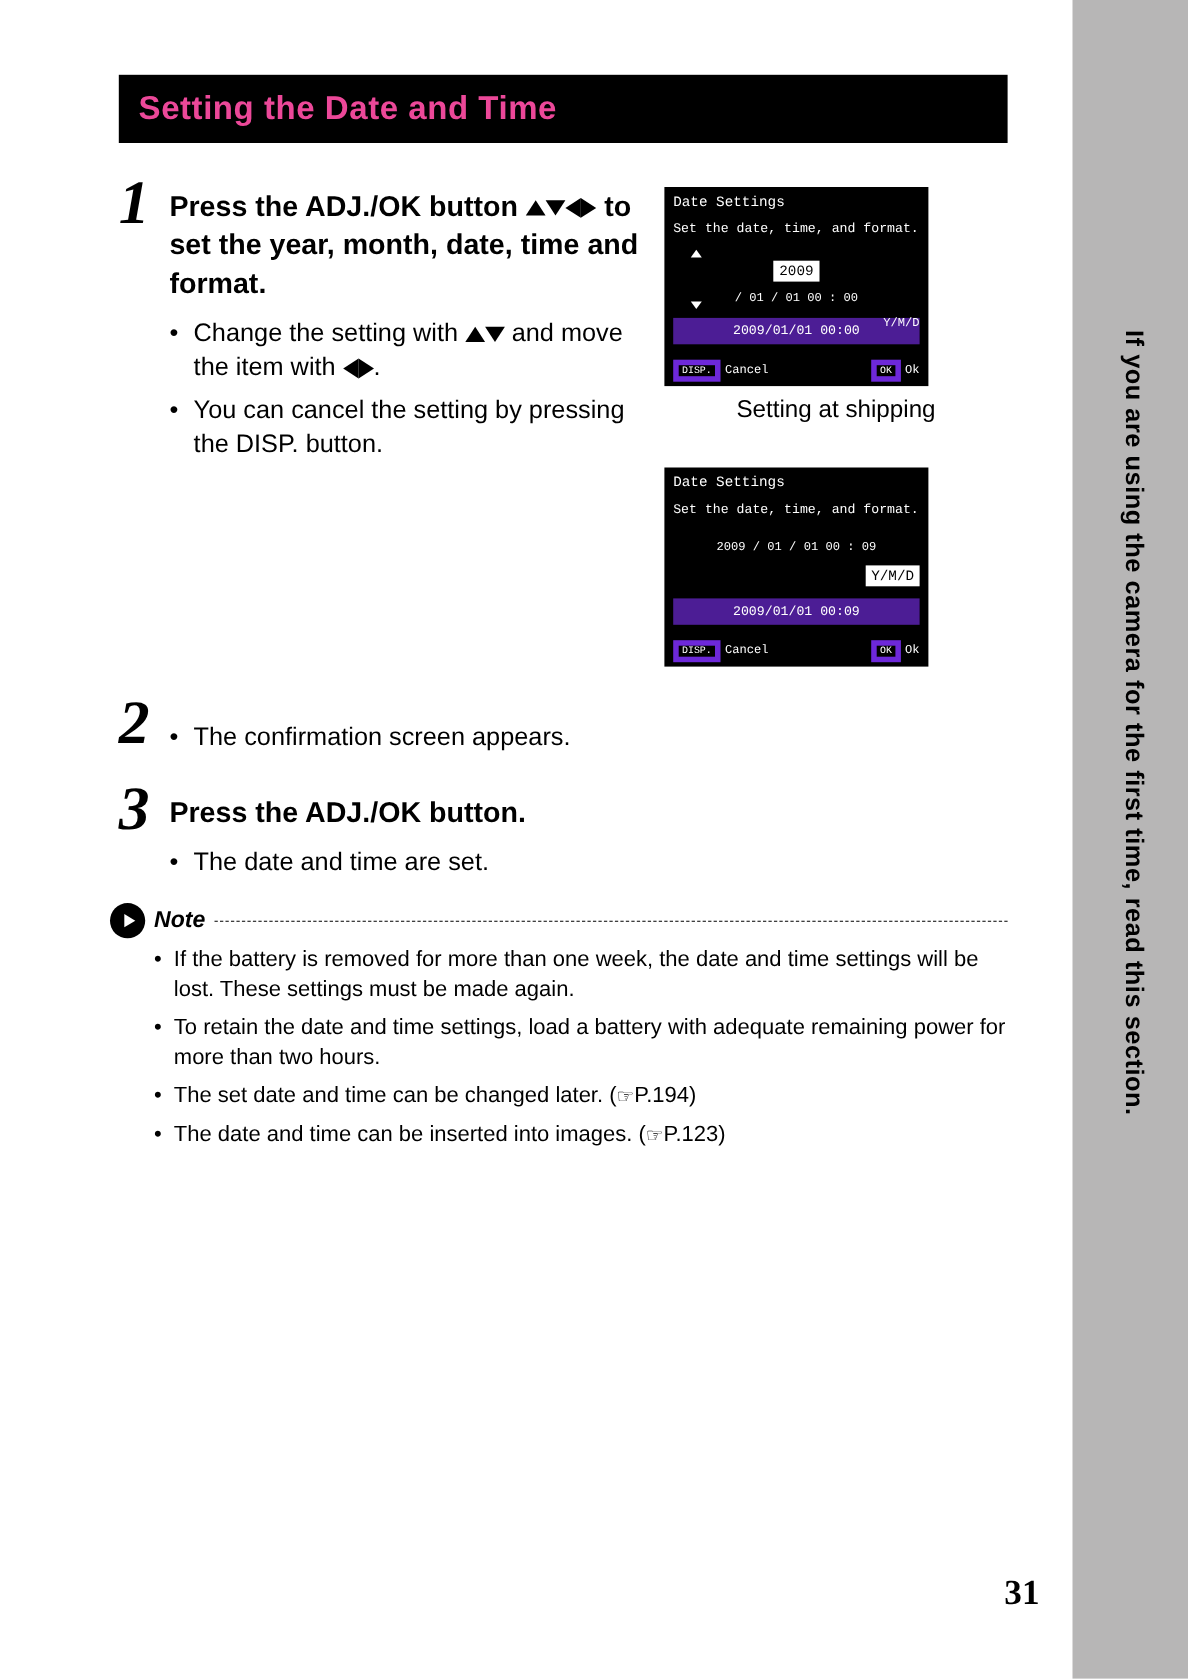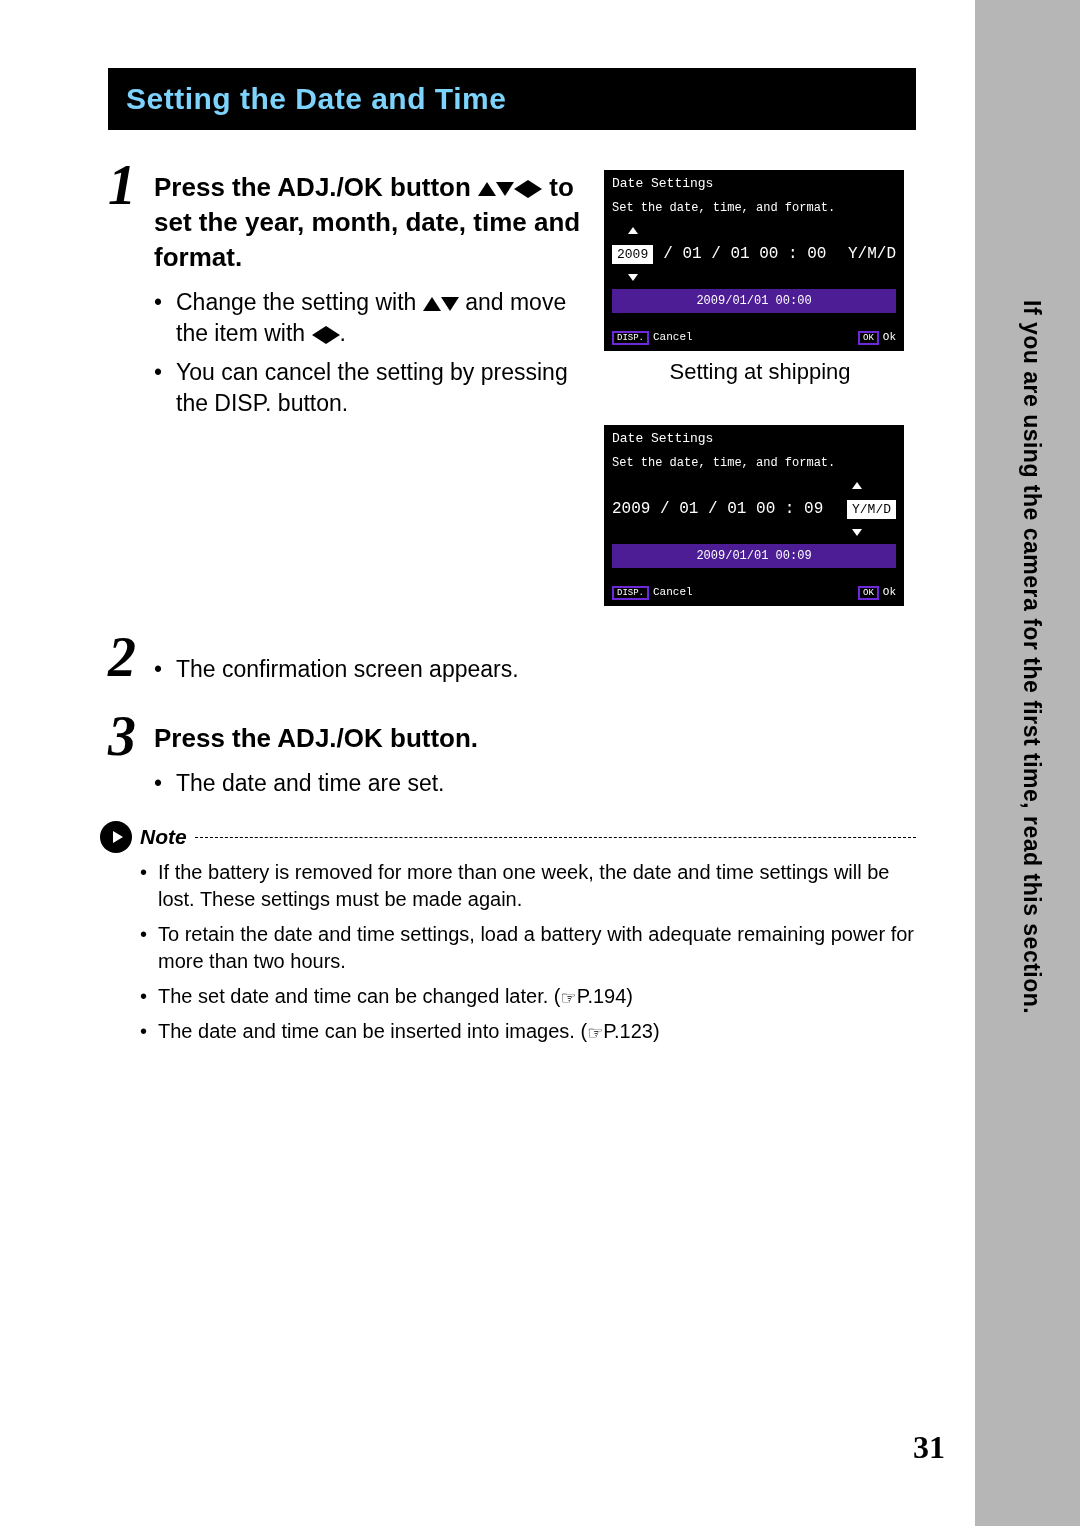--- a/index.html
+++ b/index.html
@@ -36,21 +36,21 @@
     letter-spacing: 0.5px;
   }
   .content {
     position: absolute;
     left: 108px;
     top: 68px;
     width: 808px;
   }
   .section-title {
     background: #000;
-    color: #7dd3fc;
+    color: #ec4899;
     font-weight: bold;
     font-size: 30px;
     padding: 14px 18px;
     letter-spacing: 0.5px;
   }
   .intro-box {
     border: 1px solid #888;
     border-top: none;
     padding: 12px 16px 14px;
     font-size: 26px;
@@ -128,68 +128,69 @@
   .step1-row {
     display: flex;
     gap: 20px;
   }
   .step1-text { flex: 1; }
   .step1-imgcol {
     width: 312px;
     flex-shrink: 0;
   }
   .lcd {
-    width: 300px;
+    width: 240px;
     background: #000;
     color: #fff;
     font-family: "Courier New", monospace;
     font-size: 13px;
     padding: 6px 8px 8px;
     margin-bottom: 8px;
   }
   .lcd-title { font-size: 13px; margin-bottom: 10px; }
   .lcd-sub { font-size: 12px; margin-bottom: 22px; }
   .lcd-row {
     display: flex;
     align-items: center;
     gap: 10px;
     margin-bottom: 6px;
     position: relative;
     height: 34px;
+    flex-direction: column;
   }
   .lcd-arrow-up, .lcd-arrow-down {
     position: absolute;
     left: 16px;
     width: 0; height: 0;
     border-left: 5px solid transparent;
     border-right: 5px solid transparent;
   }
   .lcd-arrow-up { top: -10px; border-bottom: 7px solid #fff; }
   .lcd-arrow-down { bottom: -10px; border-top: 7px solid #fff; }
   .lcd-box {
     background: #fff;
     color: #000;
     padding: 2px 5px;
     font-size: 13px;
   }
-  .lcd-val { font-size: 16px; font-family: Liberation Mono, monospace; }
+  .lcd-val { font-size: 11px; font-family: Liberation Mono, monospace; }
   .lcd-bar {
     background: #4c1d95;
     text-align: center;
     padding: 5px 0;
     font-size: 12px;
     margin: 18px 0 18px;
   }
   .lcd-foot {
     display: flex;
     justify-content: space-between;
     font-size: 11px;
   }
   .lcd-foot .btn {
-    border: 2px solid #6d28d9;
+    border: 5px solid #6d28d9;
     padding: 0 3px;
     font-size: 9px;
     margin-right: 4px;
   }
   .lcd2 .lcd-arrow-up { left: 240px; }
   .lcd2 .lcd-arrow-down { left: 240px; }
   .caption {
     font-size: 22px;
     text-align: center;
     margin: 6px 0 40px;

